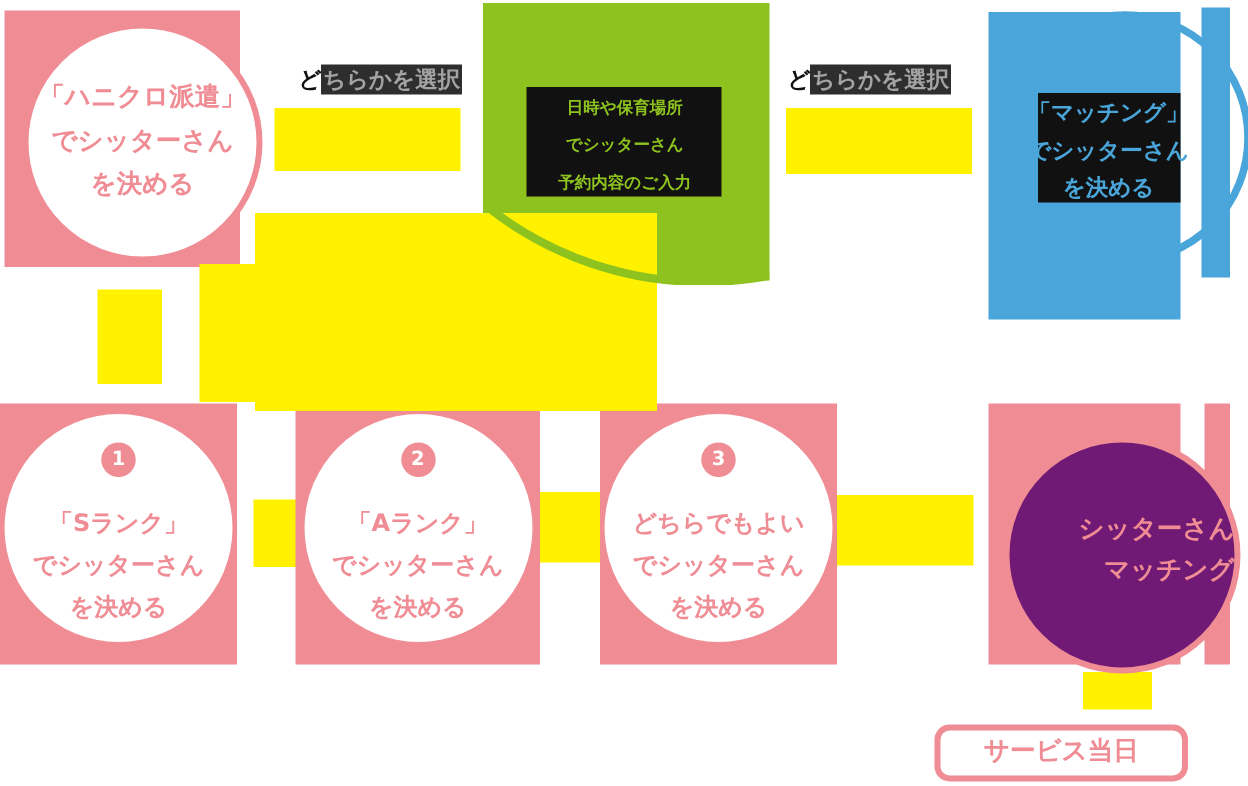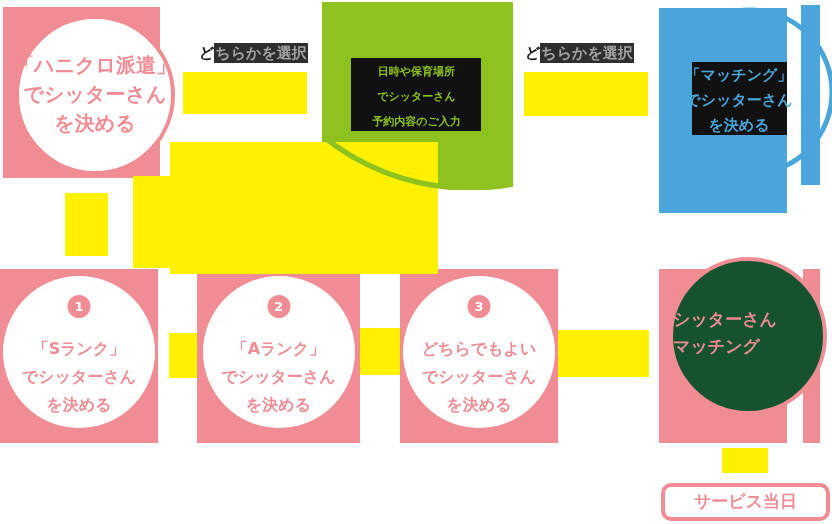--- a/index.html
+++ b/index.html
@@ -5,21 +5,21 @@
   html,body{margin:0;padding:0;background:#fff;}
   .canvas{position:relative;width:832px;height:524px;background:#fff;overflow:hidden;
           font-family:"DejaVu Sans",sans-serif;font-weight:bold;}
   .abs{position:absolute;}
   
   .pinkbox{background:var(--pink);}
   #box-dispatch{left:3px;top:7px;width:157px;height:171px;z-index:2;}
   #circle-dispatch{position:absolute;left:12px;top:8px;width:160px;height:160px;border-radius:50%;
                    background:#fff;border:4px solid var(--pink);box-sizing:border-box;}
   #text-dispatch{position:absolute;left:2px;top:44px;width:180px;text-align:center;
-                 font-size:20px;line-height:29px;color:var(--pink);}
+                 font-size:17px;line-height:29px;color:var(--pink);}
   .choose-label{top:44px;font-size:15px;color:#111;z-index:2;white-space:nowrap;}
   #label-l{left:199px;} #label-r{left:525px;}
   .choose-label .hl{background:var(--label_hl);color:#a3a3a3;padding:1px 1px;}
   .yellow{background:var(--yellow);}
   #arrow-l{left:183px;top:72px;width:124px;height:42px;z-index:1;}
   #arrow-r{left:524px;top:72px;width:124px;height:44px;z-index:1;}
   #box-input{left:322px;top:2px;width:191px;height:185px;background:var(--green);z-index:2;}
   #input-backdrop{position:absolute;left:29px;top:56px;width:130px;height:73px;background:var(--black_block);}
   #input-text{position:absolute;left:-6px;top:57px;width:201px;text-align:center;white-space:nowrap;
               font-size:11px;line-height:25px;color:var(--green);}
@@ -42,26 +42,26 @@
   #step1{left:0;width:158px;} #step2{left:197px;width:163px;} #step3{left:400px;width:158px;}
   .circ{position:absolute;top:7px;left:50%;transform:translateX(-50%);
         width:152px;height:152px;border-radius:50%;background:#fff;}
   .badge{position:absolute;top:26px;left:50%;transform:translateX(-50%);width:23px;height:23px;
          border-radius:50%;background:var(--pink);color:#fff;font-size:13px;
          text-align:center;line-height:23px;}
   .step-lines{position:absolute;top:66px;left:50%;transform:translateX(-50%);width:170px;
               text-align:center;font-size:16px;line-height:28px;color:var(--pink);white-space:nowrap;}
   #decided-rect{left:659px;top:269px;width:128px;height:174px;background:var(--pink);z-index:2;}
   #decided-strip{left:803px;top:269px;width:17px;height:174px;background:var(--pink);z-index:2;}
-  #decided-circle{left:669px;top:257px;width:158px;height:158px;border-radius:50%;background:#14532d;
+  #decided-circle{left:669px;top:291px;width:158px;height:158px;border-radius:50%;background:#701a75;
                   border:4px solid var(--pink);box-sizing:border-box;z-index:5;
-                  color:var(--pink);font-size:17px;line-height:27px;text-align:left;}
+                  color:var(--pink);font-size:17px;line-height:27px;text-align:right;}
   #decided-circle .inner{padding-top:45px;}
   #service-arrow{left:722px;top:448px;width:46px;height:25px;z-index:1;}
-  #service-box{left:661px;top:483px;width:169px;height:38px;background:#fff;z-index:2;
+  #service-box{left:623px;top:483px;width:169px;height:38px;background:#fff;z-index:2;
                border:4px solid var(--pink);border-radius:10px;box-sizing:border-box;
                color:var(--pink);font-size:17px;text-align:center;line-height:29px;}
   .line{display:block;}
 </style>
 </head>
 <body>
 
 <div class="canvas">
 
   <div class="abs pinkbox" id="box-dispatch">

